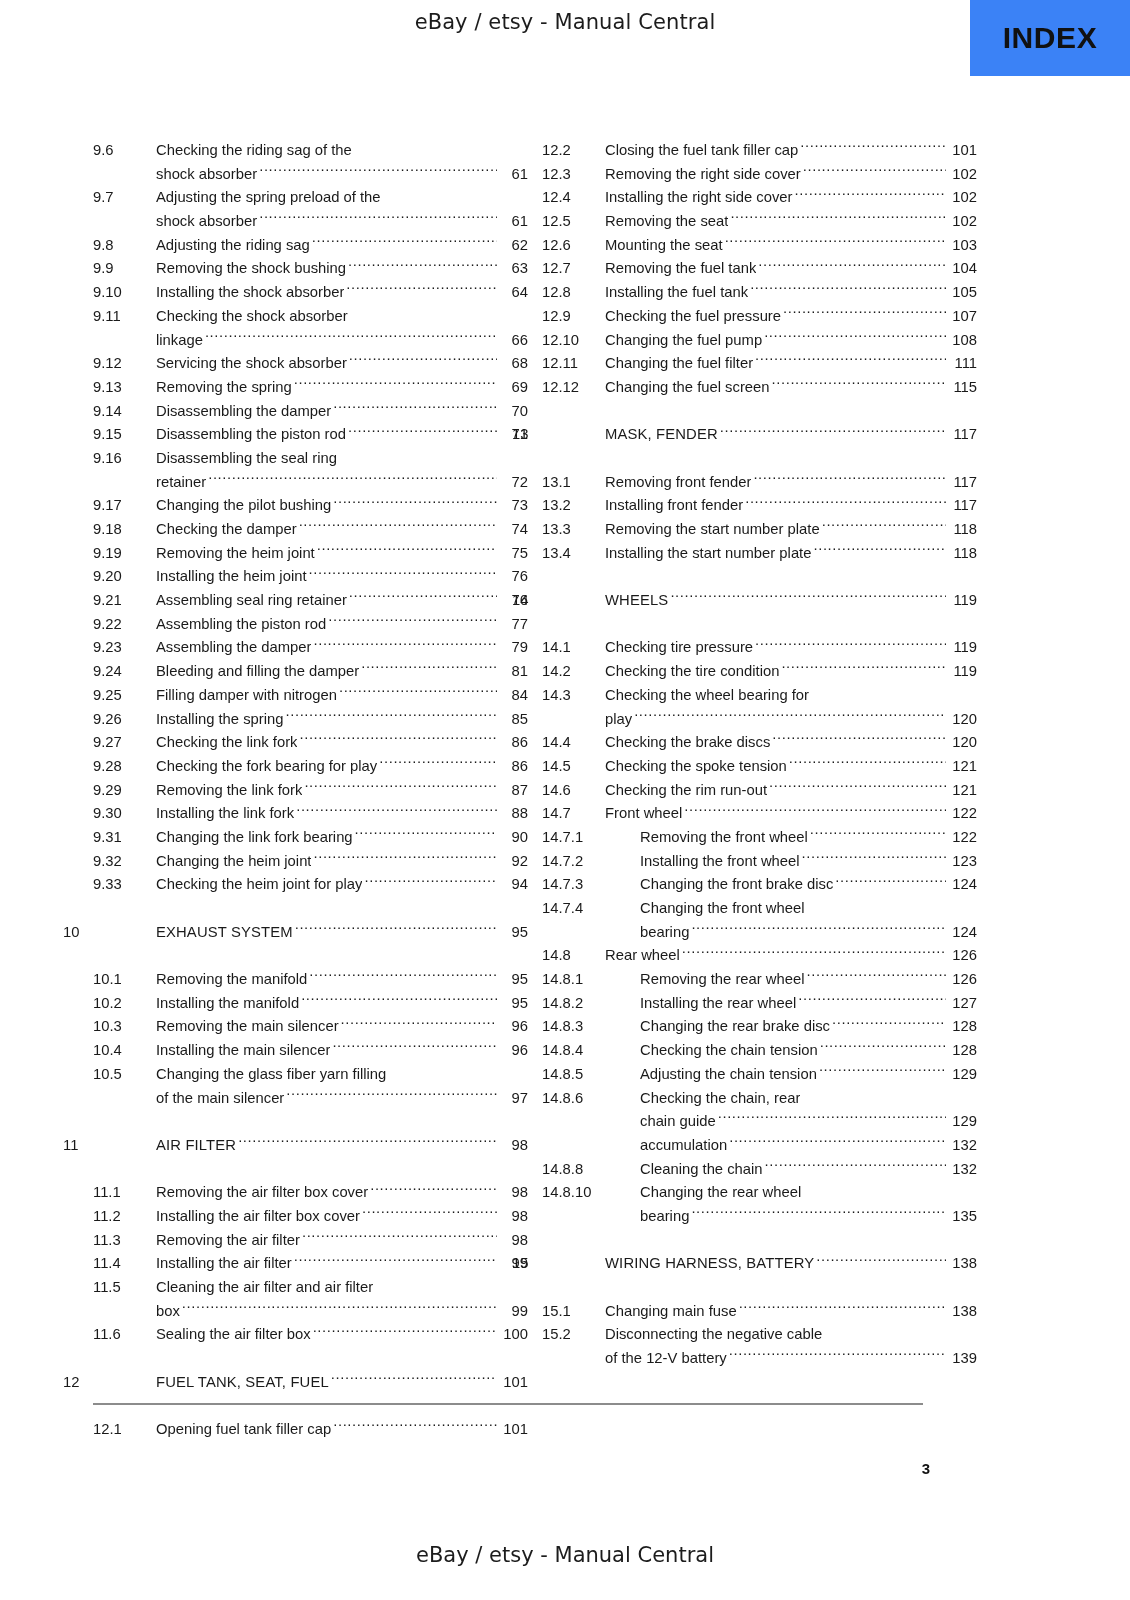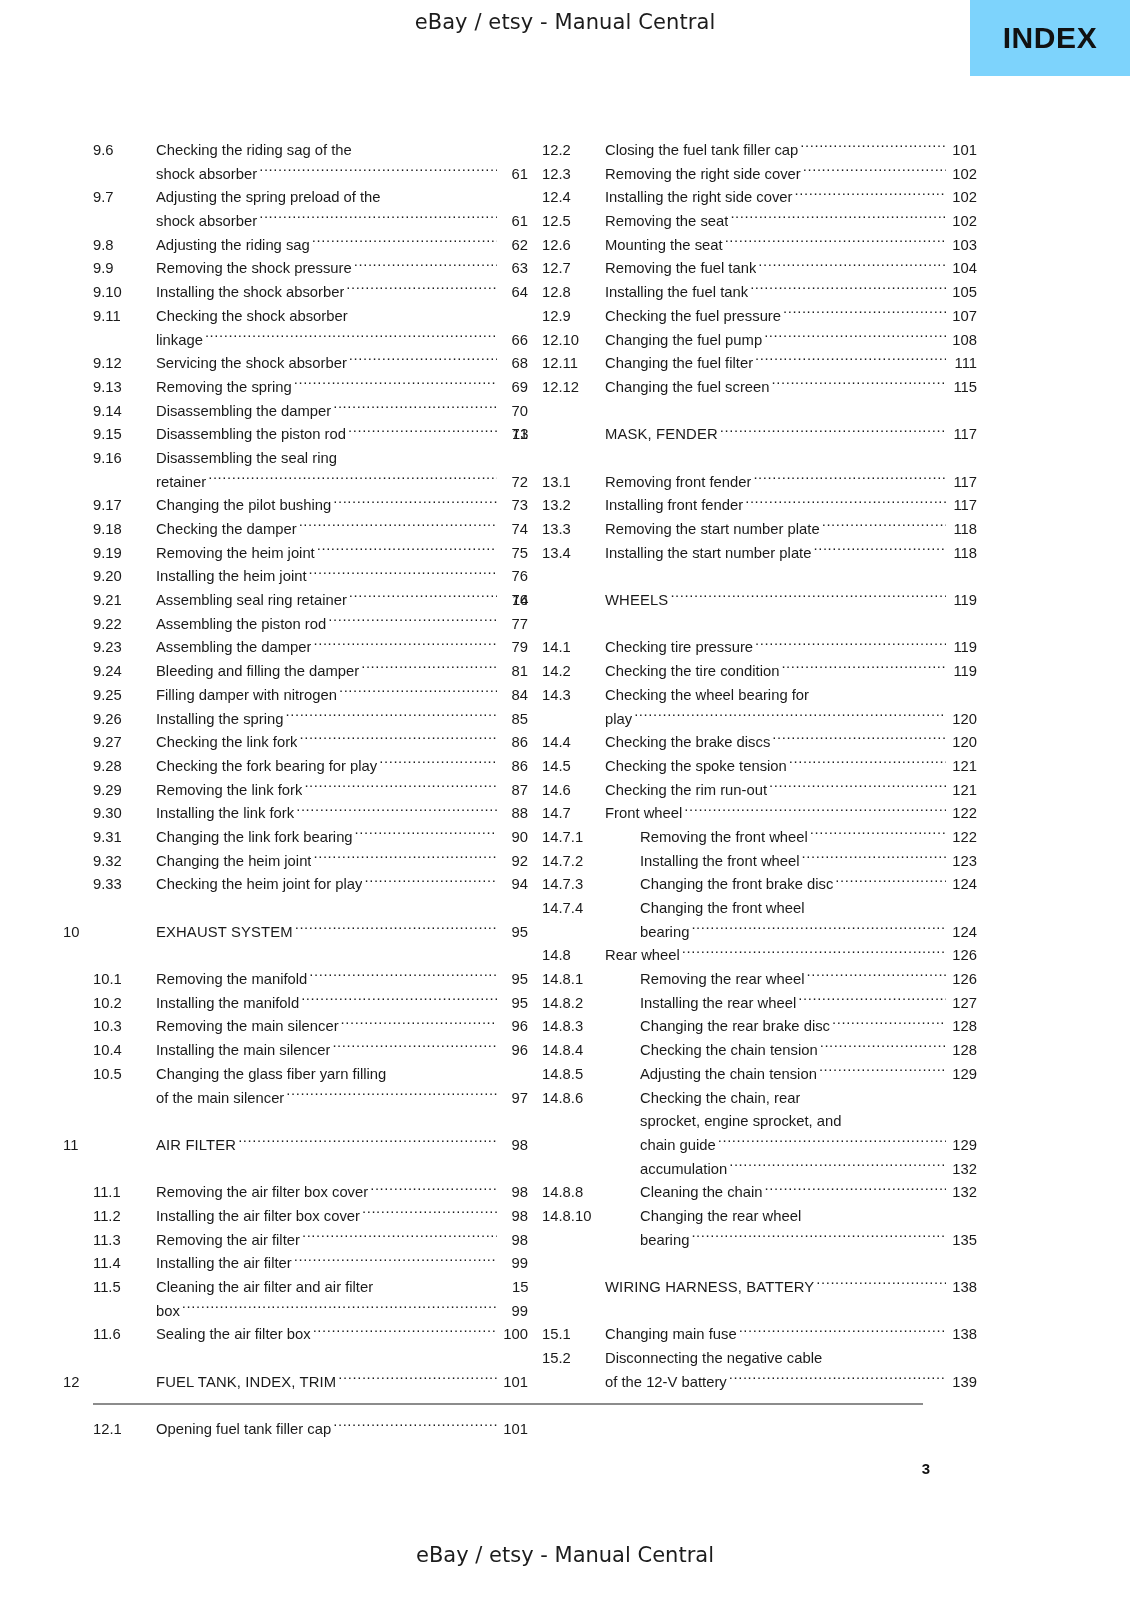--- a/index.html
+++ b/index.html
@@ -169,21 +169,21 @@
     font-size: 21px;
     color: #1c1c1c;
     font-family: "DejaVu Sans", sans-serif;
   }
 </style>
 </head>
 <body>
 
 <div class="page-header">
   <div class="header-watermark">eBay / etsy - Manual Central</div>
-  <div class="index-tab" style="background: #7dd3fc;">
+  <div class="index-tab" style="background: #3b82f6;">
     <span class="index-tab-label">INDEX</span>
   </div>
 </div>
 
 <div class="toc-wrap">
   <div class="toc-col toc-col-left" id="col-left">
       <div class="toc-row lvl2">
         <span class="toc-num">9.6</span>
         <span class="toc-title">Checking the riding sag of the</span>
         <span style="flex: 1 1 auto;"></span>
@@ -208,21 +208,21 @@
         <span class="toc-page">61</span>
       </div>
       <div class="toc-row lvl2">
         <span class="toc-num">9.8</span>
         <span class="toc-title">Adjusting the riding sag</span>
         <span class="toc-leader"></span>
         <span class="toc-page">62</span>
       </div>
       <div class="toc-row lvl2">
         <span class="toc-num">9.9</span>
-        <span class="toc-title">Removing the shock pressure</span>
+        <span class="toc-title">Removing the shock bushing</span>
         <span class="toc-leader"></span>
         <span class="toc-page">63</span>
       </div>
       <div class="toc-row lvl2">
         <span class="toc-num">9.10</span>
         <span class="toc-title">Installing the shock absorber</span>
         <span class="toc-leader"></span>
         <span class="toc-page">64</span>
       </div>
       <div class="toc-row lvl2">
@@ -465,21 +465,21 @@
       </div>
       <div class="toc-row lvl2">
         <span class="toc-num">11.6</span>
         <span class="toc-title">Sealing the air filter box</span>
         <span class="toc-leader"></span>
         <span class="toc-page">100</span>
       </div>
       <div class="toc-gap"></div>
       <div class="toc-row lvl1">
         <span class="toc-num">12</span>
-        <span class="toc-title">FUEL TANK, INDEX, TRIM</span>
+        <span class="toc-title">FUEL TANK, SEAT, FUEL</span>
         <span class="toc-leader"></span>
         <span class="toc-page">101</span>
       </div>
       <div class="toc-gap"></div>
       <div class="toc-row lvl2">
         <span class="toc-num">12.1</span>
         <span class="toc-title">Opening fuel tank filler cap</span>
         <span class="toc-leader"></span>
         <span class="toc-page">101</span>
       </div>
@@ -706,26 +706,20 @@
         <span class="toc-page">129</span>
       </div>
       <div class="toc-row lvl3">
         <span class="toc-num">14.8.6</span>
         <span class="toc-title">Checking the chain, rear</span>
         <span style="flex: 1 1 auto;"></span>
         <span class="toc-page"></span>
       </div>
       <div class="toc-row lvl3 cont">
         <span class="toc-num"></span>
-        <span class="toc-title">sprocket, engine sprocket, and</span>
-        <span style="flex: 1 1 auto;"></span>
-        <span class="toc-page"></span>
-      </div>
-      <div class="toc-row lvl3 cont">
-        <span class="toc-num"></span>
         <span class="toc-title">chain guide</span>
         <span class="toc-leader"></span>
         <span class="toc-page">129</span>
       </div>
       <div class="toc-row lvl3 cont">
         <span class="toc-num"></span>
         <span class="toc-title">accumulation</span>
         <span class="toc-leader"></span>
         <span class="toc-page">132</span>
       </div>

